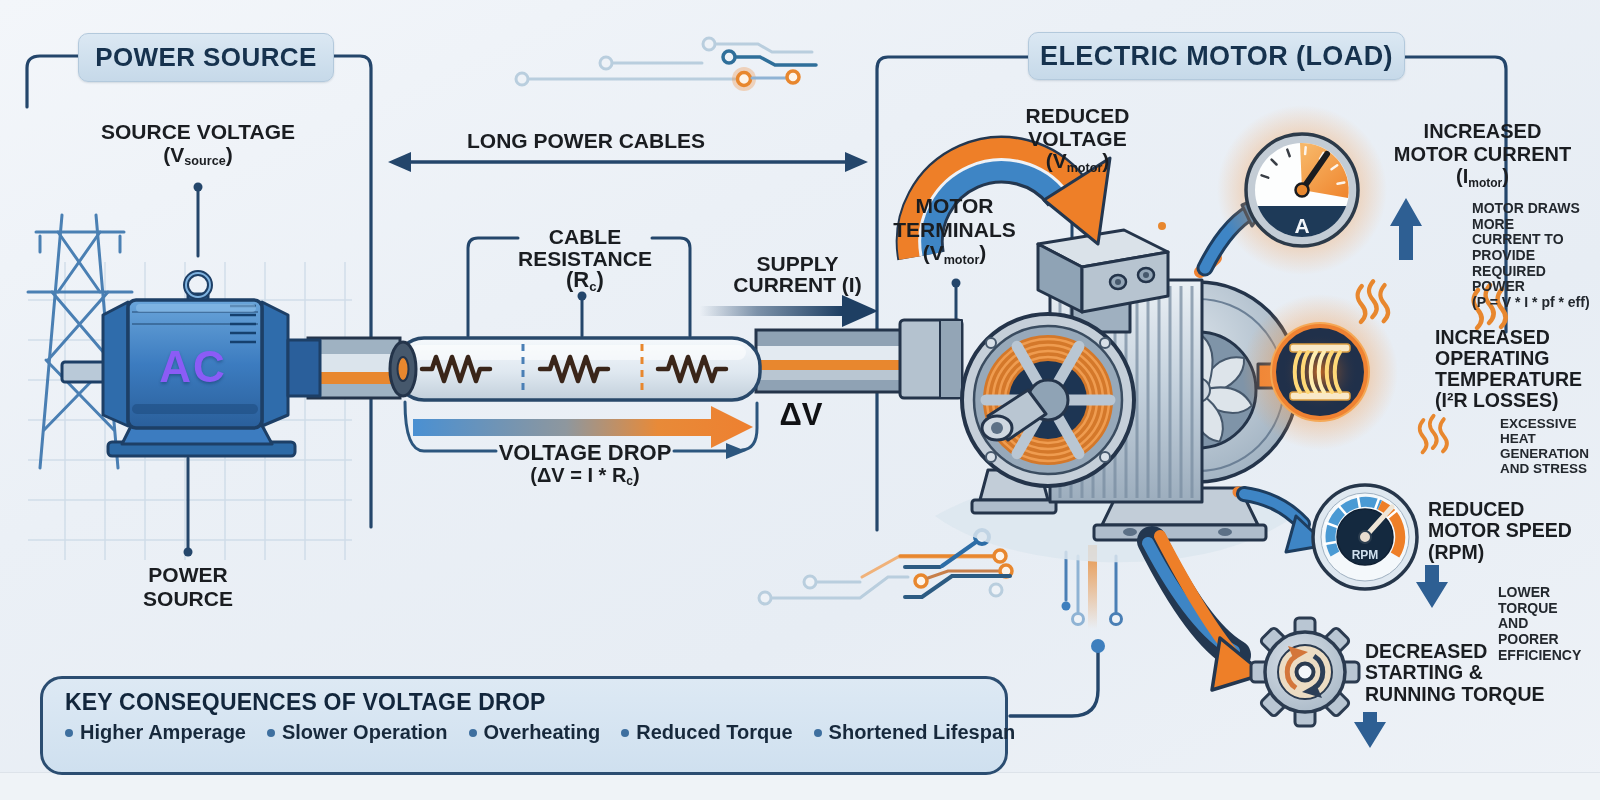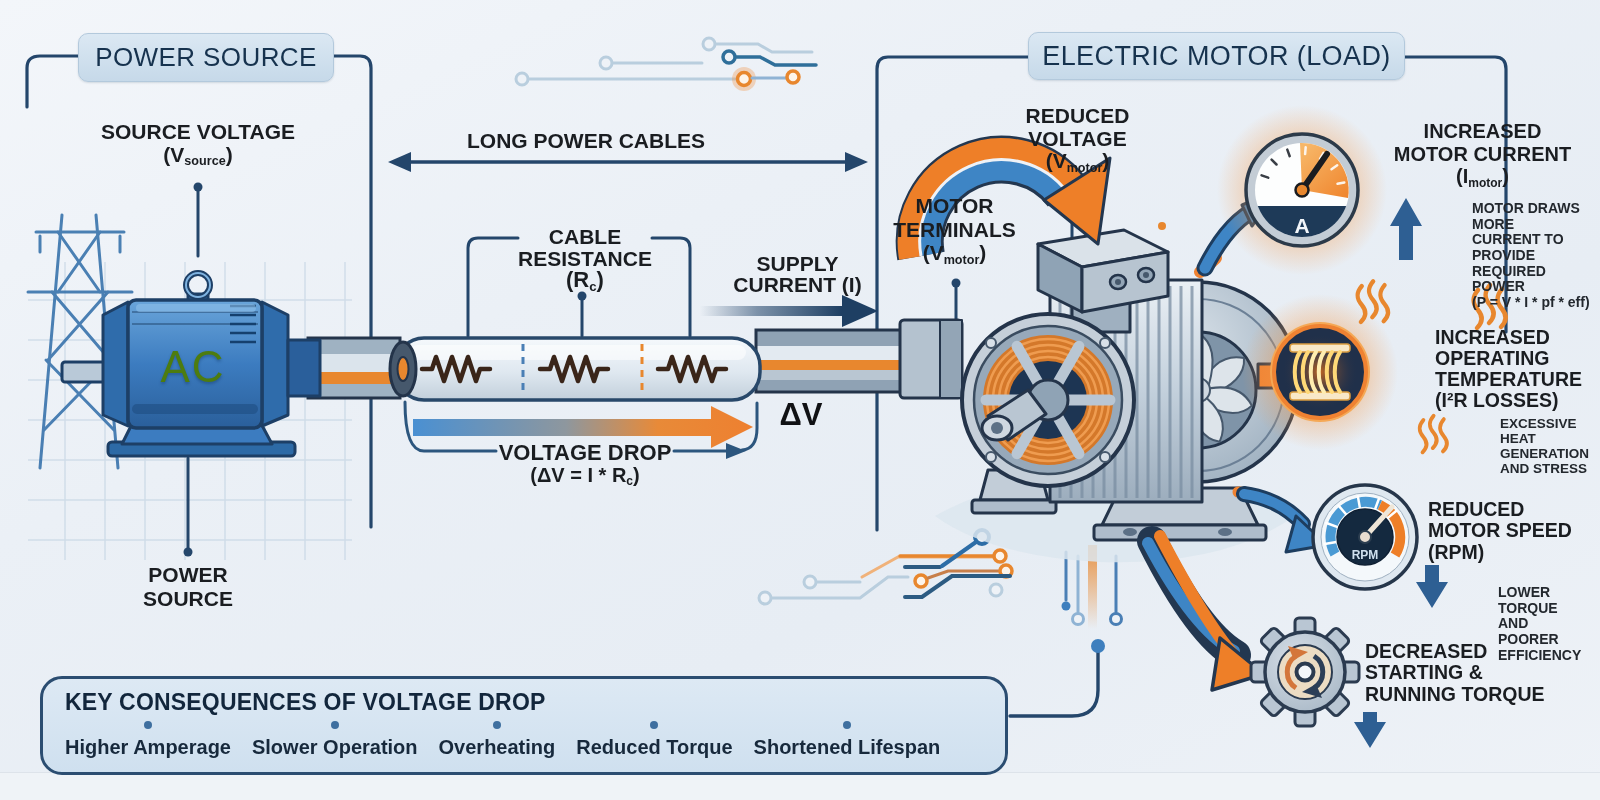--- a/index.html
+++ b/index.html
@@ -7,35 +7,35 @@
     width:1600px;height:800px;position:relative;overflow:hidden;
     background:linear-gradient(155deg,#f3f6fa 0%,#ebf0f6 35%,#e7edf4 65%,#eef2f7 100%);
     font-family:"Liberation Sans",sans-serif;
   }
   #stage{position:absolute;inset:0;width:1600px;height:800px;}
   svg#art{position:absolute;left:0;top:0;z-index:1;}
   .bottomstrip{position:absolute;left:0;top:772px;width:1600px;height:28px;
     background:#eff3f7;border-top:1px solid #dde3ea;z-index:0;}
   .hdrbox{position:absolute;z-index:3;display:flex;align-items:center;justify-content:center;
     background:linear-gradient(180deg,#dbe8f3,#c6d9e9);border:1px solid #b3c9dc;border-radius:10px;
-    color:#16324e;font-weight:400;letter-spacing:.4px;box-shadow:0 1px 2px rgba(30,60,90,.15);}
+    color:#16324e;font-weight:700;letter-spacing:.4px;box-shadow:0 1px 2px rgba(30,60,90,.15);}
   .lbl{position:absolute;z-index:2;text-align:center;font-weight:800;color:#1a1d21;line-height:1.08;}
   .lbl .ln{display:block;}
   .lbl-left{text-align:left;}
   .sb{font-size:.6em;font-weight:800;position:relative;top:.28em;}
   .note{position:absolute;z-index:2;font-weight:700;color:#23282e;text-align:left;}
   .note .ln{display:block;padding-left:48px;}
-  .ac-label{position:absolute;z-index:2;color:#4d7c0f;font-weight:400;letter-spacing:2px;
+  .ac-label{position:absolute;z-index:2;color:#8b5cf6;font-weight:700;letter-spacing:2px;
     text-shadow:0 2px 3px rgba(10,40,80,.35);}
   .sumbox{position:absolute;left:40px;top:676px;width:968px;height:99px;z-index:2;
     background:linear-gradient(180deg,#dde9f4,#cfe0ef);border:3.5px solid #2b4d71;border-radius:22px;
     padding:10px 0 0 22px;box-sizing:border-box;}
   .sumtitle{font-size:23px;font-weight:800;color:#12263c;letter-spacing:.2px;}
   .sumitems{display:flex;gap:21px;margin-top:5px;font-size:20px;font-weight:700;color:#17293c;}
-  .sumitem{display:flex;align-items:center;gap:7px;white-space:nowrap;flex-direction:column;}
+  .sumitem{display:flex;align-items:center;gap:7px;white-space:nowrap;}
   .bdot{width:8px;height:8px;border-radius:50%;background:#3e6f9f;display:inline-block;}
 </style>
 </head>
 <body>
 
 <div id="stage">
 <div class="bottomstrip"></div>
 
 <svg id="art" width="1600" height="800" viewBox="0 0 1600 800">
   <defs>

